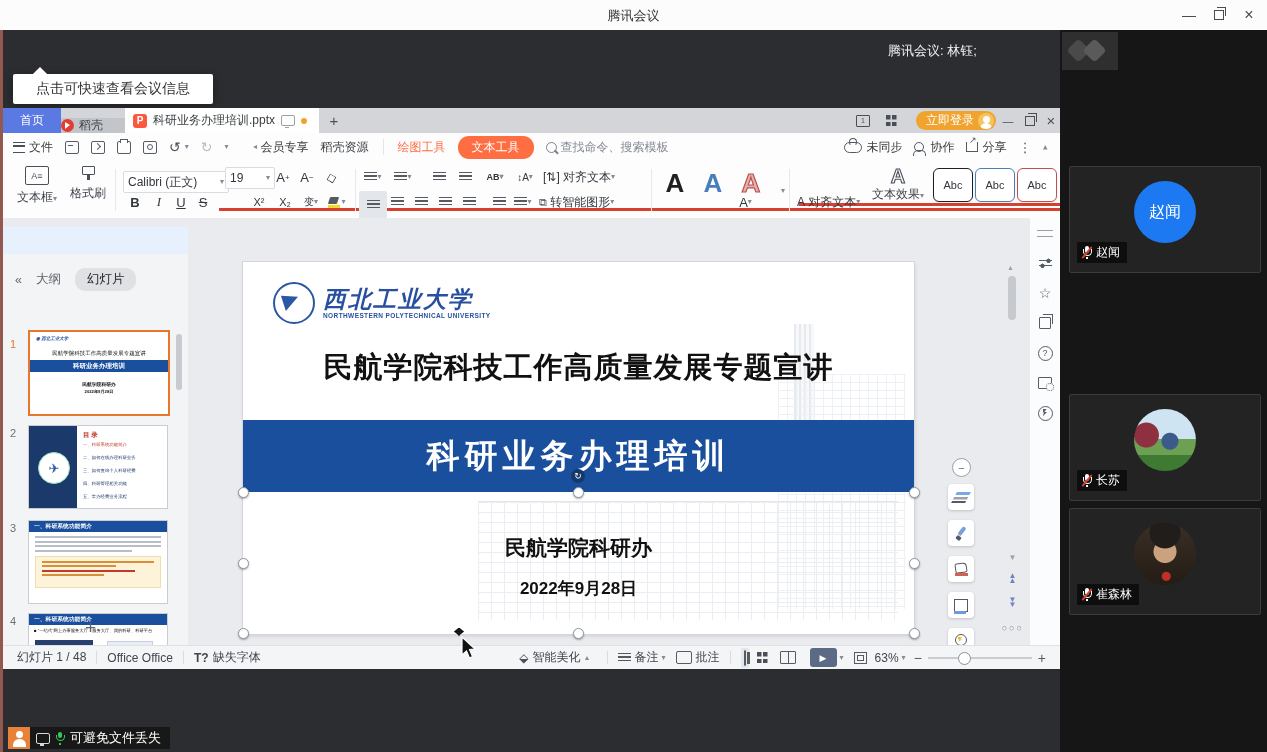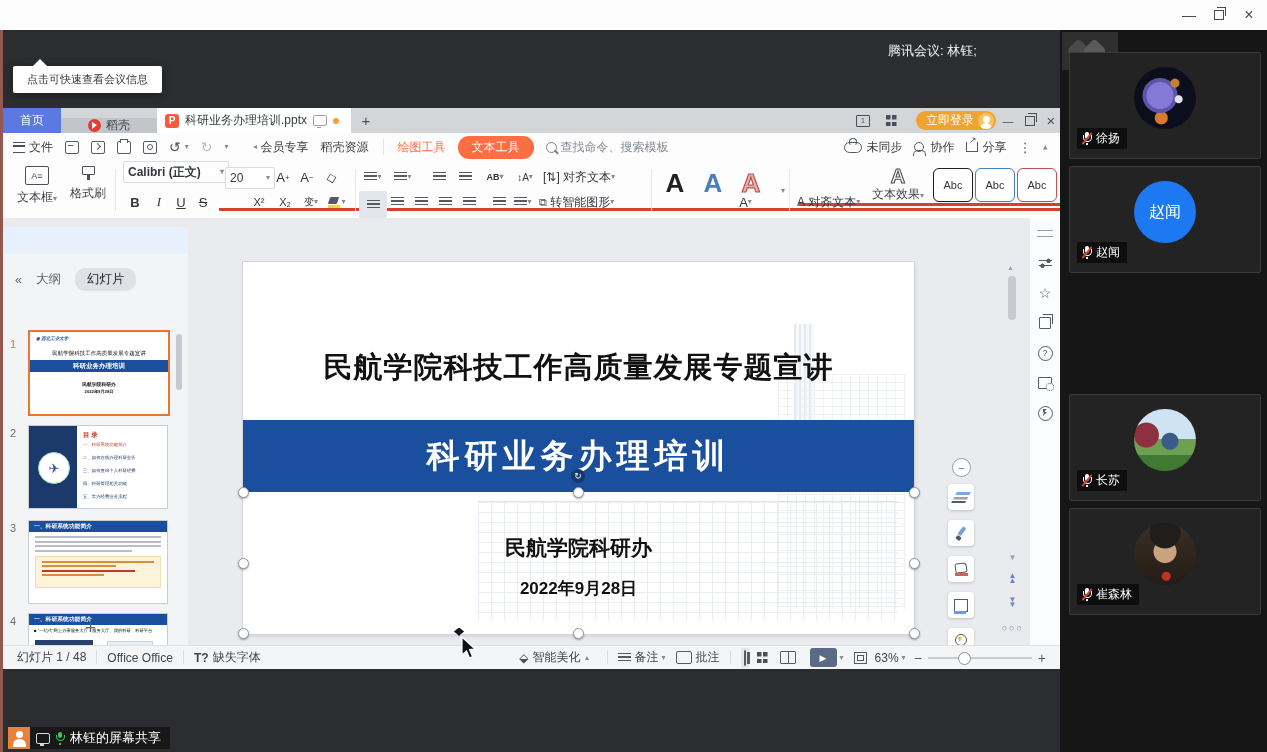--- a/index.html
+++ b/index.html
@@ -7,27 +7,27 @@
   .abs{position:absolute;}
   
   .mtitle{left:0;top:0;width:1267px;height:30px;background:#fcfcfc;border-bottom:1px solid #ececec;}
   .mtitle .t{position:absolute;left:0;right:0;top:7px;text-align:center;font-size:13px;color:#333;}
   .winbtn{position:absolute;top:4px;width:26px;height:22px;display:flex;align-items:center;justify-content:center;color:#4c4c4c;font-size:14px;}
   .i-restore{width:8px;height:8px;border:1.3px solid #4c4c4c;position:relative;background:#fcfcfc;}
   .i-restore:before{content:"";position:absolute;left:2px;top:-4px;width:8px;height:8px;border-top:1.3px solid #4c4c4c;border-right:1.3px solid #4c4c4c;}
   
   .share{left:0;top:30px;width:1060px;height:722px;background:#2b2d30;border-left:3px solid rgba(233,126,104,.55);}
   .speaking{position:absolute;left:885px;top:12px;color:#f2f2f2;font-size:13px;}
-  .tooltip{position:absolute;left:10px;top:36px;background:#fff;border-radius:2px;box-shadow:0 2px 8px rgba(0,0,0,.35);padding:6px 14px;font-size:11px;color:#333;}
+  .tooltip{position:absolute;left:10px;top:44px;background:#fff;border-radius:2px;box-shadow:0 2px 8px rgba(0,0,0,.35);padding:6px 23px;font-size:14px;color:#333;}
   .tooltip:before{content:"";position:absolute;left:22px;top:-5px;width:10px;height:10px;background:#fff;transform:rotate(45deg);}
   
   .wps{left:0;top:78px;width:1057px;height:560px;background:#fff;}
   .tabbar{position:absolute;left:0;top:0;width:100%;height:25px;background:#d3d5d9;display:flex;align-items:stretch;}
   .tab-home{width:58px;background:#5b79e2;color:#fff;font-size:12px;display:flex;align-items:center;justify-content:center;}
-  .tab-docer{width:96px;background:#c2c5ca;color:#3c4043;font-size:12px;display:flex;align-items:center;justify-content:center;gap:5px;margin-top:10px;}
+  .tab-docer{width:64px;background:#c2c5ca;color:#3c4043;font-size:12px;display:flex;align-items:center;justify-content:flex-start;gap:5px;margin-top:10px;}
   .docer-logo{width:13px;height:13px;border-radius:50%;background:#e23c33;position:relative;}
   .docer-logo:before{content:"";position:absolute;left:4px;top:3px;border-left:5px solid #fff;border-top:3px solid transparent;border-bottom:4px solid transparent;}
   .tab-doc{width:178px;background:#fff;color:#3c4043;font-size:12px;display:flex;align-items:center;gap:6px;padding:0 8px;}
   .p-logo{width:14px;height:14px;border-radius:3px;background:#fb5a40;color:#fff;font-size:10px;font-weight:bold;display:flex;align-items:center;justify-content:center;flex:none;}
   .i-monitor{width:12px;height:9px;border:1.3px solid #9aa0a8;border-radius:2px;position:relative;flex:none;}
   .i-monitor:after{content:"";position:absolute;left:3px;bottom:-3px;width:4px;height:1.5px;background:#9aa0a8;}
   .odot{width:6px;height:6px;border-radius:50%;background:#f0a32f;flex:none;}
   .newtab{width:30px;display:flex;align-items:center;justify-content:center;color:#4c5058;font-size:15px;}
   .tb-ico{position:absolute;top:4px;color:#4a4f57;font-size:11px;display:flex;align-items:center;justify-content:center;width:20px;height:17px;}
   .i-tabs1{width:12px;height:10px;border:1.3px solid #4a4f57;border-radius:1px;font-size:7px;display:flex;align-items:center;justify-content:center;color:#4a4f57;}
@@ -190,20 +190,21 @@
   .st-label{background:#181818;color:#fff;font-size:13px;display:flex;align-items:center;gap:5px;padding:0 9px 0 6px;}
   .i-monitor.lt{border-color:#d8d8d8;}
   .i-monitor.lt:after{background:#d8d8d8;}
 </style>
 </head>
 <body>
 
 <div class="stage">
 
   <div class="abs mtitle">
+    <div class="t">腾讯会议</div>
     <div class="winbtn" style="left:1176px;">—</div>
     <div class="winbtn" style="left:1206px;">
         <span class="i-restore"></span>
       </div>
     <div class="winbtn" style="left:1236px;font-size:16px;">×</div>
   </div>
 
   <div class="abs share">
     <div class="speaking">腾讯会议: 林钰;</div>
     <div class="tooltip">点击可快速查看会议信息</div>
@@ -310,26 +311,26 @@
         <div class="bigbtn" style="left:12px;width:44px;">
           <div class="i-textbox">A≡</div>
           <span>文本框</span><span class="caret">▾</span>
         </div>
         <div class="bigbtn" style="left:64px;width:42px;">
           <div class="i-brushfmt"></div>
           <span>格式刷</span>
         </div>
         <div class="vr" style="left:112px;"></div>
 
-        <div class="selbox" style="left:120px;top:0;width:96px;font-weight:bold;">
+        <div class="selbox" style="left:120px;top:10px;width:96px;">
           <span>Calibri (正文)</span>
             <span class="caret">▾</span>
         </div>
         <div class="selbox" style="left:222px;top:6px;width:40px;">
-          <span>20</span>
+          <span>19</span>
             <span class="caret">▾</span>
         </div>
         <div class="fbtn" style="left:270px;top:6px;">A<sup style="font-size:8px;">+</sup></div>
         <div class="fbtn" style="left:294px;top:6px;">A<sup style="font-size:8px;">−</sup></div>
         <div class="fbtn" style="left:318px;top:6px;transform:rotate(-15deg);">◇</div>
         <div class="fbtn fb" style="left:122px;top:31px;">
             <span>B</span>
           </div>
         <div class="fbtn fi" style="left:146px;top:31px;">
             <span>I</span>
@@ -499,20 +500,27 @@
 
           <div class="addslide">+</div>
           <div class="pscroll"></div>
         </div>
 
         <div class="canvas">
           <div class="slide">
             <div class="wm1"></div>
             <div class="wm2"></div>
             <div class="wm3"></div>
+            <div class="logo-wrap">
+              <div class="emblem"></div>
+              <div>
+                <div class="school-cn">西北工业大学</div>
+                <div class="school-en">NORTHWESTERN POLYTECHNICAL UNIVERSITY</div>
+              </div>
+            </div>
             <div class="s-title">民航学院科技工作高质量发展专题宣讲</div>
             <div class="s-bar">科研业务办理培训</div>
             <div class="s-dept">民航学院科研办</div>
             <div class="s-date">2022年9月28日</div>
           </div>
 
           <div class="rot" style="left:383px;top:251px;">↻</div>
           <div class="hdl" style="left:50px;top:269px;"></div>
           <div class="hdl" style="left:385px;top:269px;"></div>
           <div class="hdl" style="left:721px;top:269px;"></div>
@@ -612,40 +620,28 @@
 
     <div class="share-tag">
       <div class="st-person"></div>
       <div class="st-label">
         <span class="i-monitor lt"></span>
         <span class="mic green">
             <span class="b"></span>
             <span class="a"></span>
             <span class="st"></span>
           </span>
-        <span>林钰的屏幕共享</span>
+        <span>可避免文件丢失</span>
       </div>
     </div>
   </div>
 
   <div class="abs ppanel">
     <div class="tmlogo"></div>
 
-    <div class="tile" style="top:22px;">
-      <div class="av av-xu"></div>
-      <div class="plabel">
-        <span class="mic">
-            <span class="b"></span>
-            <span class="a"></span>
-            <span class="st"></span>
-            <span class="sl"></span>
-          </span>
-        <span>徐扬</span>
-      </div>
-    </div>
 
     <div class="tile" style="top:136px;">
       <div class="av av-zhao">
           <span>赵闻</span>
         </div>
       <div class="plabel">
         <span class="mic">
             <span class="b"></span>
             <span class="a"></span>
             <span class="st"></span>

